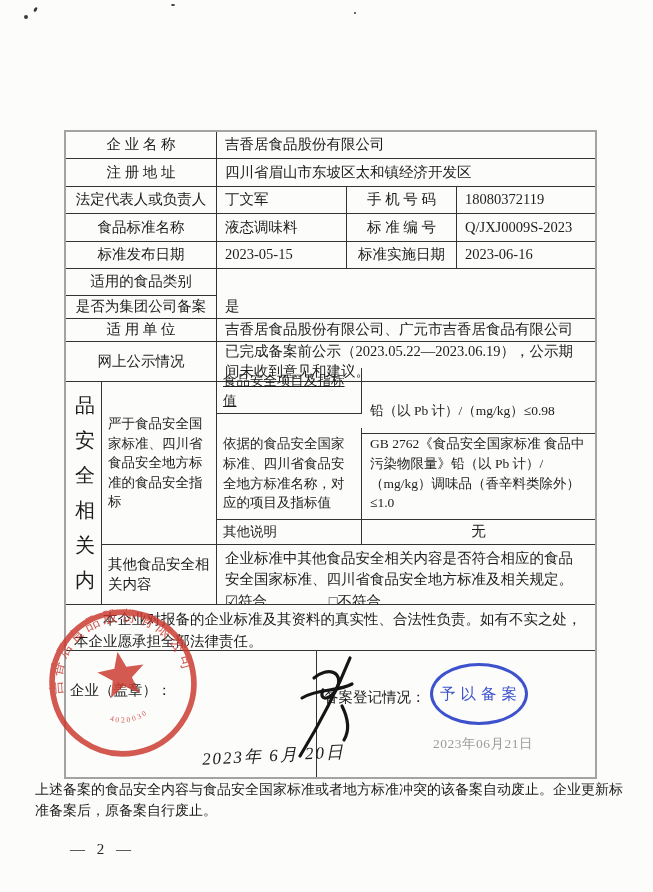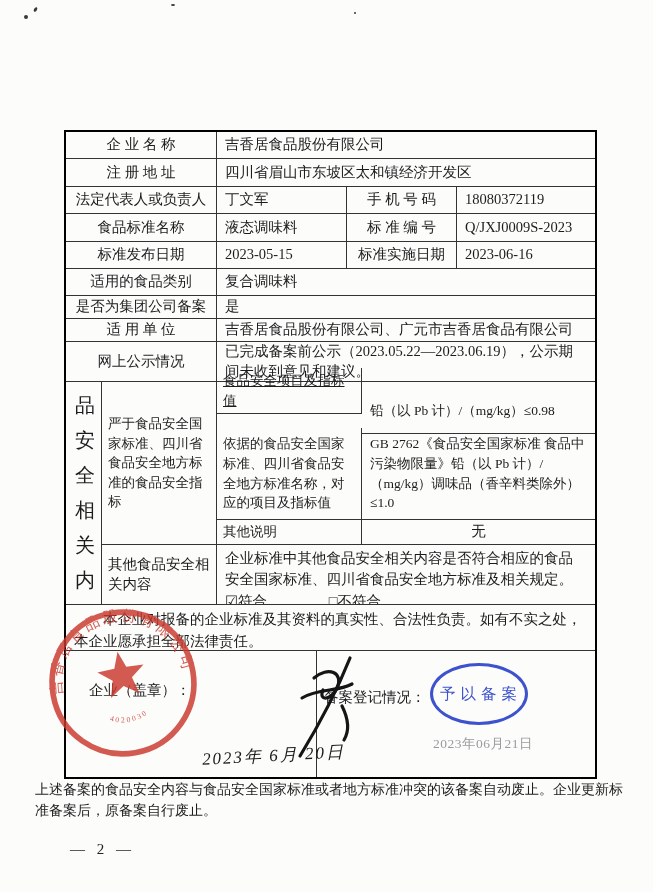--- a/index.html
+++ b/index.html
@@ -7,21 +7,21 @@
     position:relative;width:653px;height:892px;background:#fcfcfb;
     font-family:"Liberation Serif",serif;color:#1c1c1c;overflow:hidden;
   }
   .title{
     position:absolute;left:0;top:90px;width:653px;text-align:center;
     font-family:"Liberation Sans",sans-serif;font-weight:bold;
     font-size:26px;letter-spacing:2px;color:#111;
   }
   .tbl{
     position:absolute;left:64px;top:130px;width:529px;height:645px;
-    border:2px solid #000000;box-sizing:content-box;
+    border:2px solid #a3a3a3;box-sizing:content-box;
   }
   .cell{
     position:absolute;box-sizing:border-box;
     border-right:1.4px solid #333;border-bottom:1.4px solid #333;
     display:flex;align-items:center;font-size:14.5px;line-height:1.35;
     overflow:hidden;
   }
   .cell.noR{border-right:none;}
   .cell.noB{border-bottom:none;}
   .lab{justify-content:center;text-align:center;padding:1px 3px;}
@@ -39,21 +39,21 @@
   .other-cell{flex-direction:column;align-items:flex-start;justify-content:flex-start;padding:3px 8px;}
   .other-cell .stmt{line-height:1.45;font-size:14.5px;}
   .chkline{margin-top:2px;font-size:14.5px;}
   .chkline .chk2{margin-left:58px;}
   .sig-left,.sig-right{align-items:flex-start;}
   .footer-note{
     position:absolute;left:35px;top:779px;width:597px;
     font-size:14px;line-height:1.5;color:#1c1c1c;
   }
   .page-num{position:absolute;left:70px;top:841px;font-size:15px;letter-spacing:4px;color:#222;}
-  .seal-label{position:absolute;left:70px;top:681px;font-size:14.5px;z-index:3;margin-left:19px;}
+  .seal-label{position:absolute;left:70px;top:681px;font-size:14.5px;z-index:3;}
   .sign-label{position:absolute;left:68px;top:712px;font-size:14.5px;z-index:3;}
   .hand-date{
     position:absolute;left:202px;top:744px;font-size:17px;font-style:italic;
     letter-spacing:2px;transform:rotate(-3deg);color:#1a1a1a;z-index:4;
     font-family:"Liberation Serif",serif;
   }
   .reg-label{position:absolute;left:324px;top:688px;font-size:14.5px;z-index:3;}
   .blue-oval{
     position:absolute;left:430px;top:663px;width:98px;height:62px;
     border:3px solid #2940c8;border-radius:50%;display:flex;align-items:center;
@@ -93,21 +93,20 @@
     <div class="cell val" style="left:151px;top:82px;width:130px;height:28px;">液态调味料</div>
     <div class="cell lab" style="left:281px;top:82px;width:110px;height:28px;">标 准 编 号</div>
     <div class="cell val noR" style="left:391px;top:82px;width:138px;height:28px;">Q/JXJ0009S-2023</div>
 
     <div class="cell lab" style="left:0;top:110px;width:151px;height:27px;">标准发布日期</div>
     <div class="cell val" style="left:151px;top:110px;width:130px;height:27px;">2023-05-15</div>
     <div class="cell lab" style="left:281px;top:110px;width:110px;height:27px;">标准实施日期</div>
     <div class="cell val noR" style="left:391px;top:110px;width:138px;height:27px;">2023-06-16</div>
 
     <div class="cell lab" style="left:0;top:137px;width:151px;height:27px;">适用的食品类别</div>
-    <div class="cell val noR" style="left:151px;top:137px;width:378px;height:27px;">复合调味料</div>
 
     <div class="cell lab" style="left:0;top:164px;width:151px;height:23px;">是否为集团公司备案</div>
     <div class="cell val noR" style="left:151px;top:164px;width:378px;height:23px;">是</div>
 
     <div class="cell lab" style="left:0;top:187px;width:151px;height:23px;">适 用 单 位</div>
     <div class="cell val noR" style="left:151px;top:187px;width:378px;height:23px;">吉香居食品股份有限公司、广元市吉香居食品有限公司</div>
 
     <div class="cell lab" style="left:0;top:210px;width:151px;height:40px;">网上公示情况</div>
     <div class="cell val noR" style="left:151px;top:210px;width:378px;height:40px;">已完成备案前公示（2023.05.22—2023.06.19），公示期间未收到意见和建议。</div>
 

